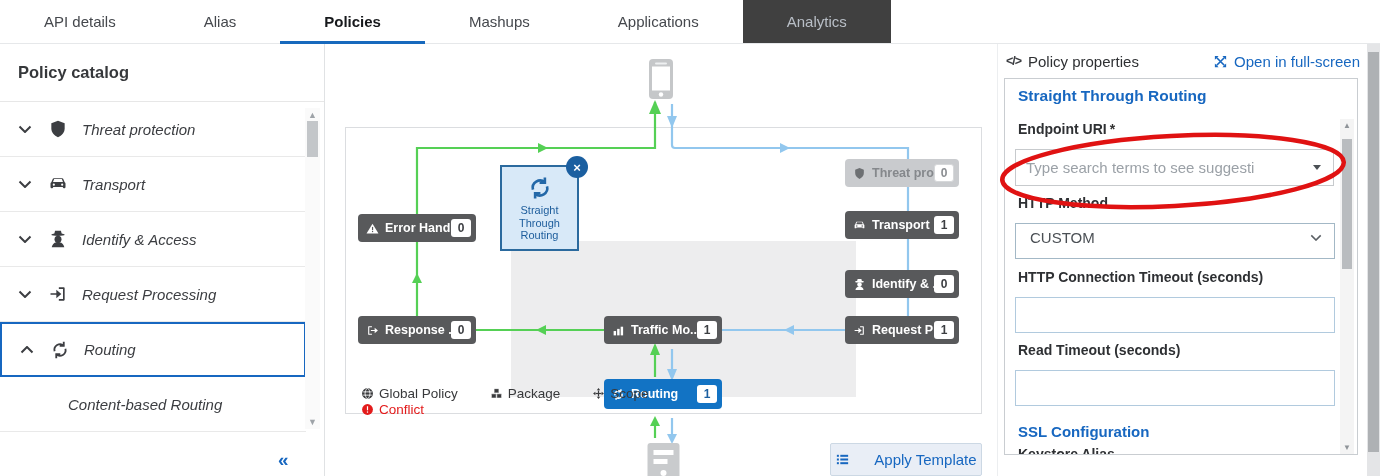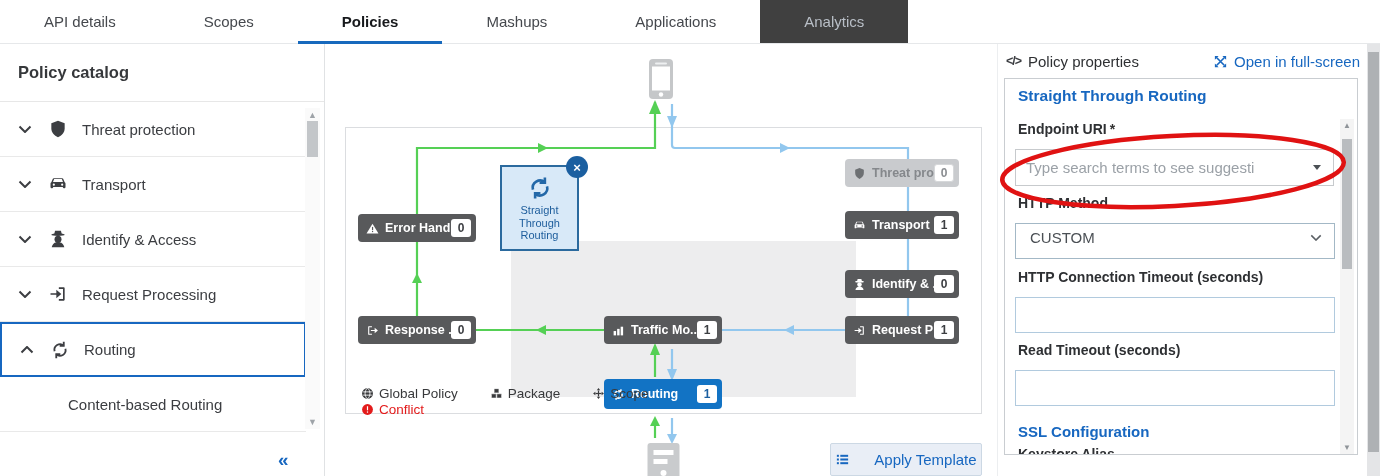--- a/index.html
+++ b/index.html
@@ -21,21 +21,21 @@
   .sidebar { position:absolute; left:0; top:44px; width:325px; height:432px;
     background:#fff; border-right:1px solid #e0e2e4; }
   .sidebar-title { height:58px; display:flex; align-items:center; padding-left:18px;
     font-size:16.5px; font-weight:bold; color:#36383b; border-bottom:1px solid #e7e7e7; }
   .catalog-list { width:306px; }
   .catalog-item { height:55px; display:flex; align-items:center; padding-left:18px;
     border-bottom:1px solid #e9e9e9; cursor:pointer; }
   .catalog-item.selected { border:2px solid #1767c0; }
   .catalog-item .chev { width:14px; height:8px; color:#3c3e42; flex:0 0 auto; }
   .catalog-item .cat-icon { width:20px; height:20px; color:#3c3e42; margin:0 14px 0 16px; flex:0 0 auto; }
-  .catalog-item .cat-label { font-size:15px; color:#3b3d41; }
+  .catalog-item .cat-label { font-size:15px; color:#3b3d41;font-style:italic; }
   .catalog-item.sub { padding-left:68px; }
   .sb-scroll { position:absolute; left:305px; top:64px; width:15px; height:321px; background:#fafafa; }
   .sb-scroll .arr { position:absolute; left:0; width:15px; text-align:center;
     font-size:9px; color:#9ea3a8; line-height:10px; cursor:pointer; }
   .sb-scroll .thumb { position:absolute; left:2px; top:13px; width:11px; height:36px;
     background:#c3c6c9; cursor:pointer; }
   .collapse-btn { position:absolute; left:278px; top:405px; font-size:19px;
     color:#1767c0; font-weight:bold; cursor:pointer; }
 
   
@@ -136,21 +136,21 @@
 </head>
 <body>
 
 <div class="app">
 
   <div class="tabbar">
     <div class="tab">
         <span>API details</span>
       </div>
     <div class="tab">
-        <span>Scopes</span>
+        <span>Alias</span>
       </div>
     <div class="tab active">
         <span>Policies</span>
         <div class="tab-underline"></div>
       </div>
     <div class="tab">
         <span>Mashups</span>
       </div>
     <div class="tab">
         <span>Applications</span>

